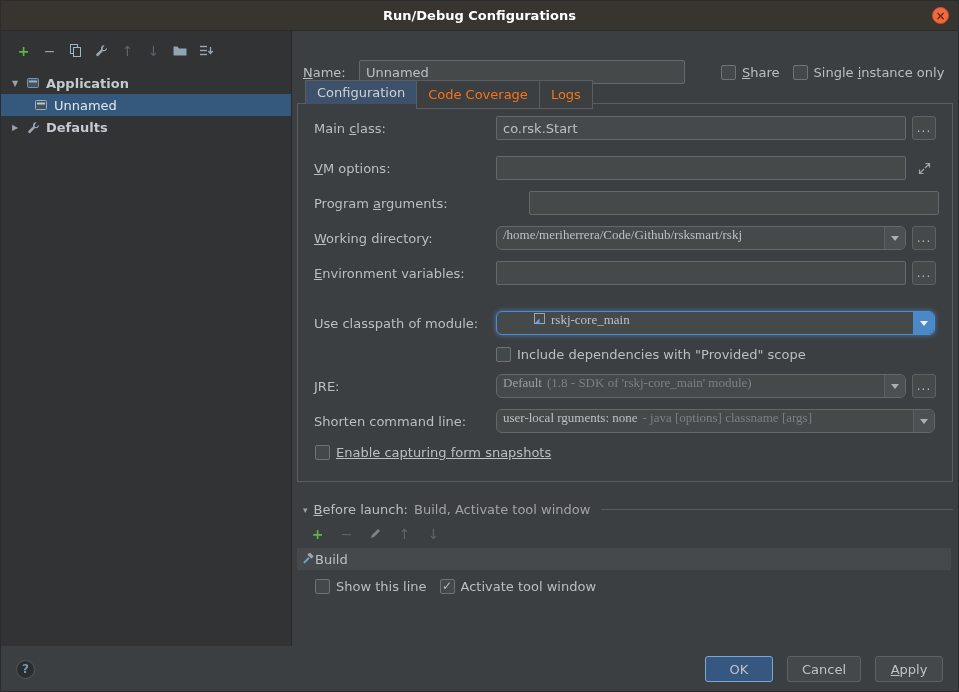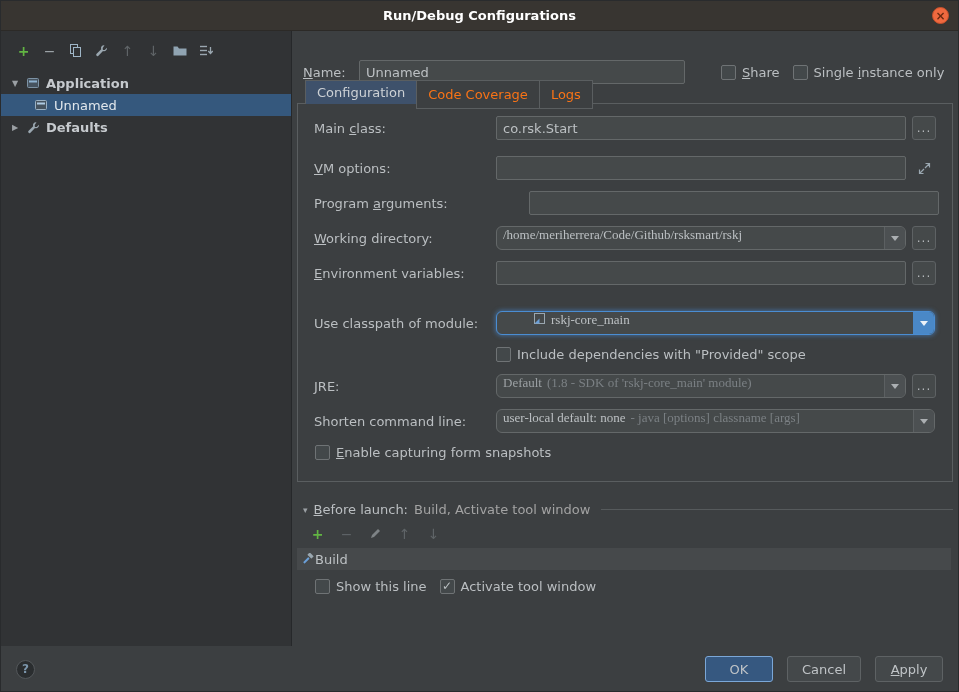--- a/index.html
+++ b/index.html
@@ -54,21 +54,21 @@
          margin-right:-1px; background:#3c3f41; color:#f97316; }
   .tab.selected { background:#3e516b; height:24px; border-bottom:none; color:#cdd1d5; }
   .panel { position:absolute; top:72px; left:5px; width:656px; height:379px; border:1px solid #5a5e60; }
   
   .frow { position:absolute; left:22px; display:flex; align-items:center; height:24px; }
   .flabel { width:182px; flex:none; color:#bbbfc2; }
   .r-mainclass { top:85px; }  .r-vm { top:125px; }  .r-args { top:160px;gap:33px; }
   .r-workdir { top:195px; }   .r-env { top:230px; } .r-module { top:280px; }
   .r-incdeps { top:315px; left:204px; height:17px; }
   .r-jre { top:343px; }       .r-shorten { top:378px; }
-  .r-capture { top:413px; left:23px; height:17px; }
+  .r-capture { top:413px; left:23px; height:17px;text-decoration:underline; }
   .fw { width:410px; }
   .combo { display:flex; align-items:flex-start; height:24px; background:#45494a; border:1px solid #646869;
            border-radius:6px; padding-left:6px; color:#bcc0c3; overflow:hidden;font-family:Liberation Serif, serif; }
   .combo.wide { width:439px; }
   .arrowbtn { margin-left:auto; width:21px; align-self:stretch; flex:none; display:flex; align-items:center;
               justify-content:center; background:#4c5052; border-left:1px solid #5c6062; }
   .tri { width:0; height:0; border-left:4px solid transparent; border-right:4px solid transparent; border-top:5px solid #abafb2; }
   .combo.focused { border-color:#4a8dd3; box-shadow:0 0 4px 1px rgba(74,141,211,0.55);padding-left:36px; }
   .combo.focused .arrowbtn { background:#4a88c7; border-left-color:#4a88c7; }
   .combo.focused .tri { border-top-color:#eef3f8; }
@@ -289,21 +289,21 @@
             </span>
         </div>
         <div class="sidebtn">
             <span>...</span>
           </div>
       </div>
 
       <div class="frow r-shorten">
         <span class="flabel">Shorten command line:</span>
         <div class="combo wide">
-          <span class="v1">user-local default: none</span>
+          <span class="v1">user-local rguments: none</span>
           <span class="v2">- java [options] classname [args]</span>
           <span class="arrowbtn">
               <span class="tri"></span>
             </span>
         </div>
       </div>
 
       <div class="frow r-capture">
         <div class="cbgroup">
           <span class="cb"></span>

